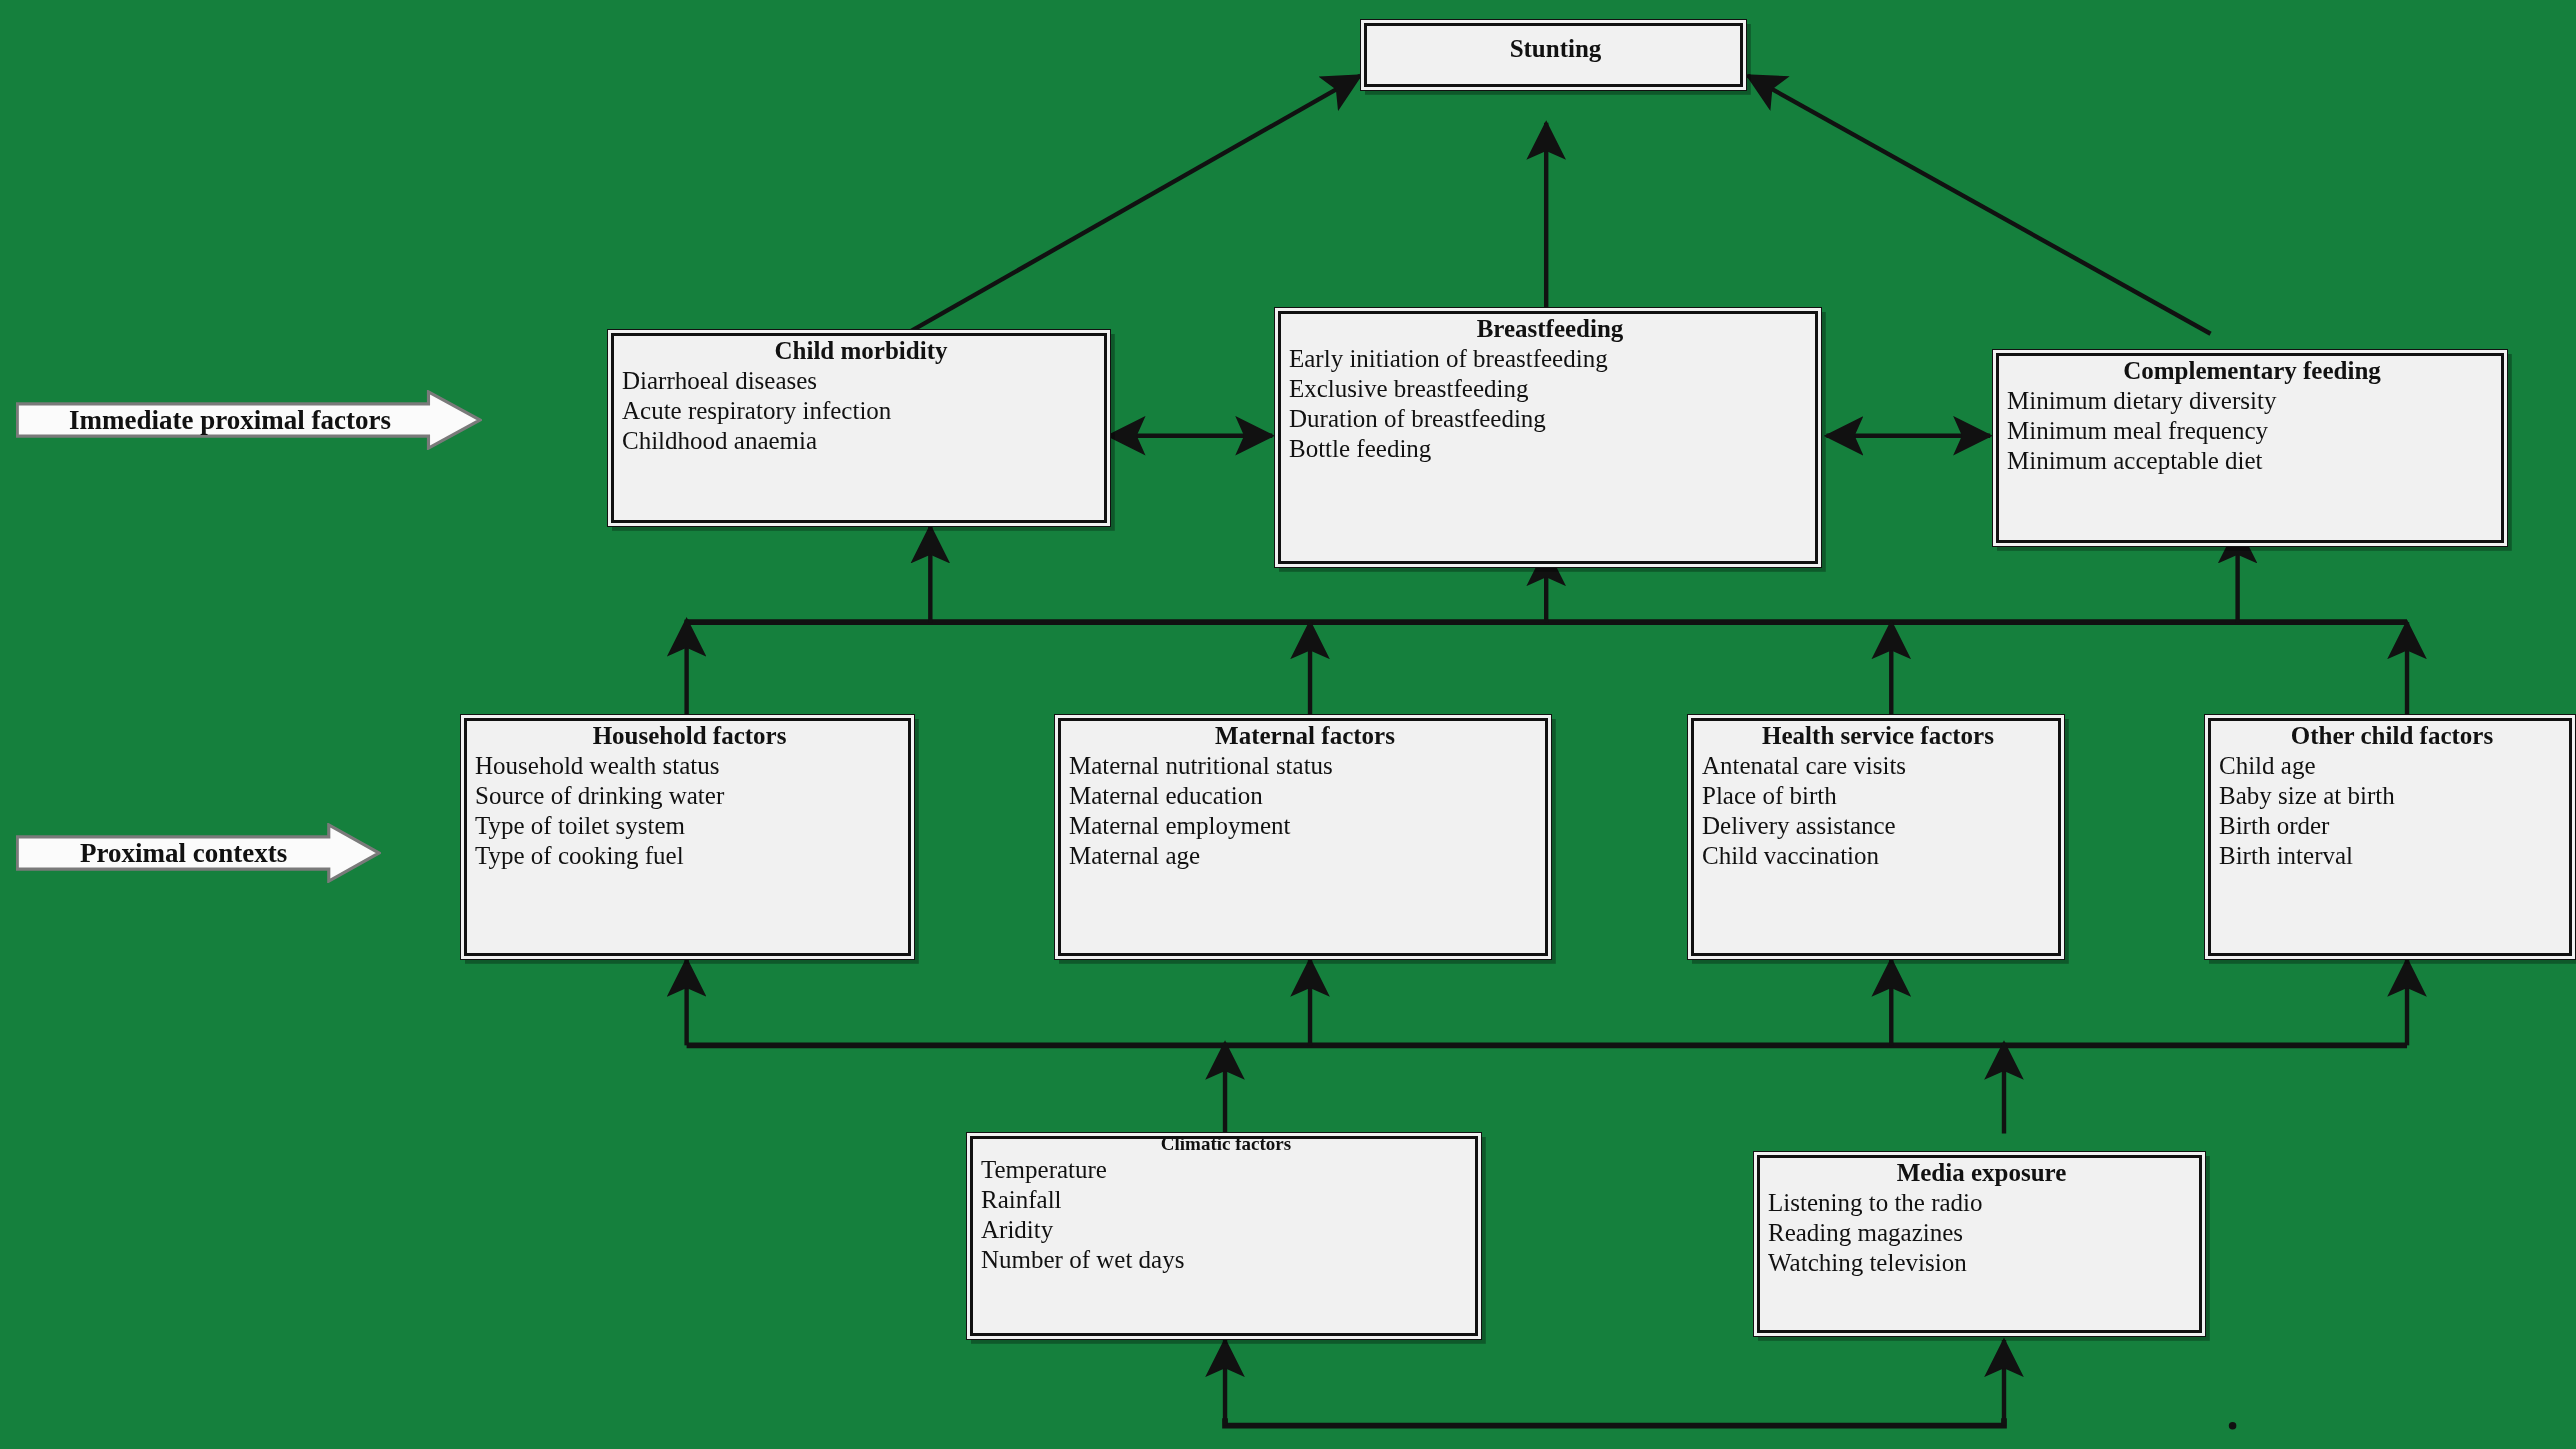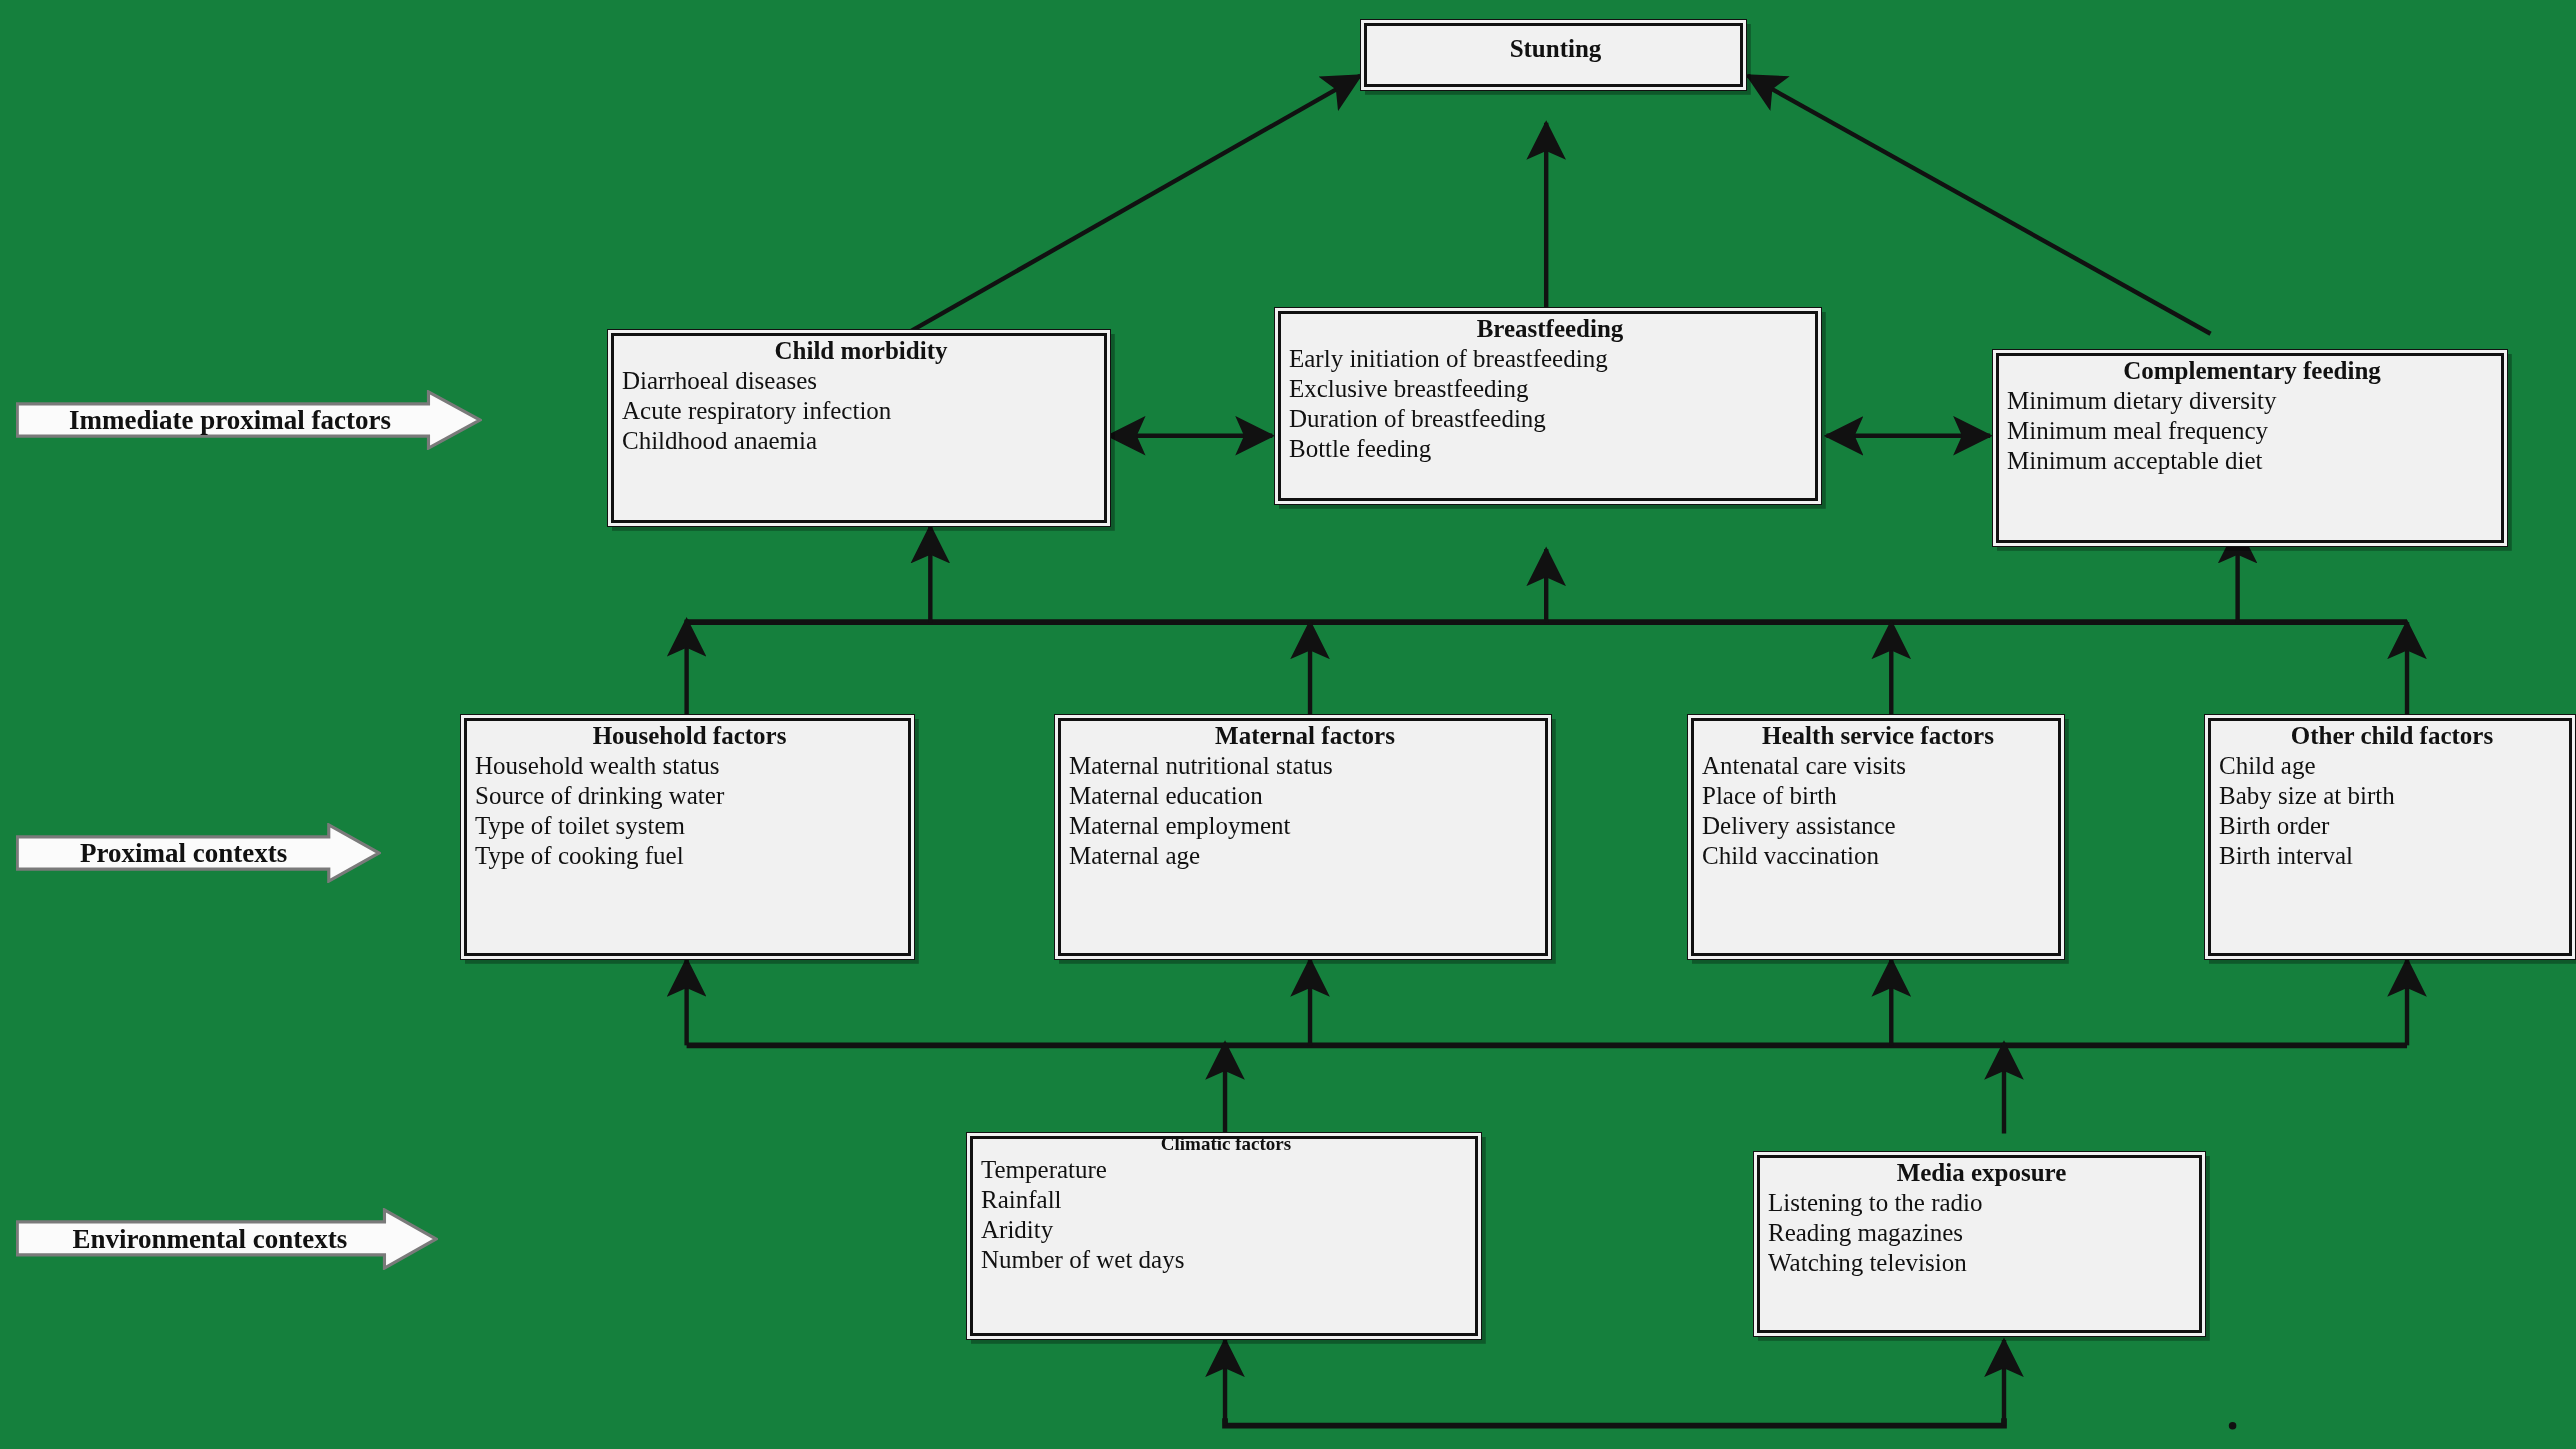--- a/index.html
+++ b/index.html
@@ -143,21 +143,21 @@
 
   <div class="node" style="left:607px; top:329px; width:504px; height:198px;">
     <div class="title">Child morbidity</div>
     <ul class="items">
       <li>Diarrhoeal diseases</li>
       <li>Acute respiratory infection</li>
       <li>Childhood anaemia</li>
     </ul>
   </div>
 
-  <div class="node" style="left:1274px; top:307px; width:548px; height:198px;">
+  <div class="node" style="left:1274px; top:307px; width:548px; height:261px;">
     <div class="title">Breastfeeding</div>
     <ul class="items">
       <li>Early initiation of breastfeeding</li>
       <li>Exclusive breastfeeding</li>
       <li>Duration of breastfeeding</li>
       <li>Bottle feeding</li>
     </ul>
   </div>
 
   <div class="node" style="left:1992px; top:329px; width:516px; height:198px;margin-top:20px;">
@@ -235,21 +235,15 @@
     <div class="blabel">Immediate proximal factors</div>
   </div>
 
   <div class="banner" style="left:15.7px; top:823px; width:365px; height:60px;">
     <svg viewBox="0 0 580 95" width="365" height="60" preserveAspectRatio="none">
       <path d="M2,22 L497,22 L497,3 L577,47.5 L497,92 L497,73 L2,73 Z" fill="#fbfbfb" stroke="#7a7a7a" stroke-width="5"></path>
     </svg>
     <div class="blabel">Proximal contexts</div>
   </div>
 
-  <div class="banner" style="left:15.7px; top:1208px; width:422px; height:62px;">
-    <svg viewBox="0 0 670 98" width="422" height="62" preserveAspectRatio="none">
-      <path d="M2,22 L585,22 L585,3 L667,49 L585,95 L585,74 L2,74 Z" fill="#fbfbfb" stroke="#7a7a7a" stroke-width="5"></path>
-    </svg>
-    <div class="blabel">Environmental contexts</div>
-  </div>
 
 </div>
 
 
 </body></html>

